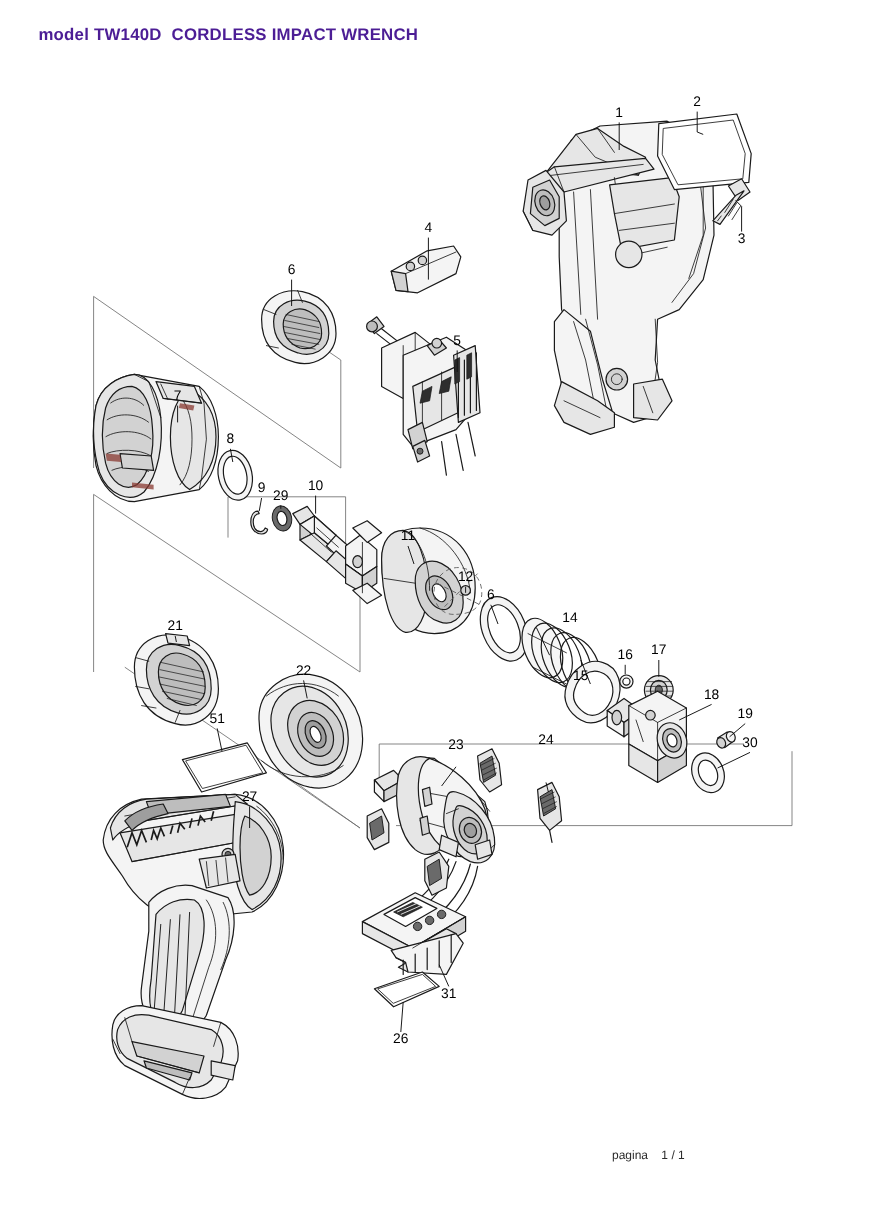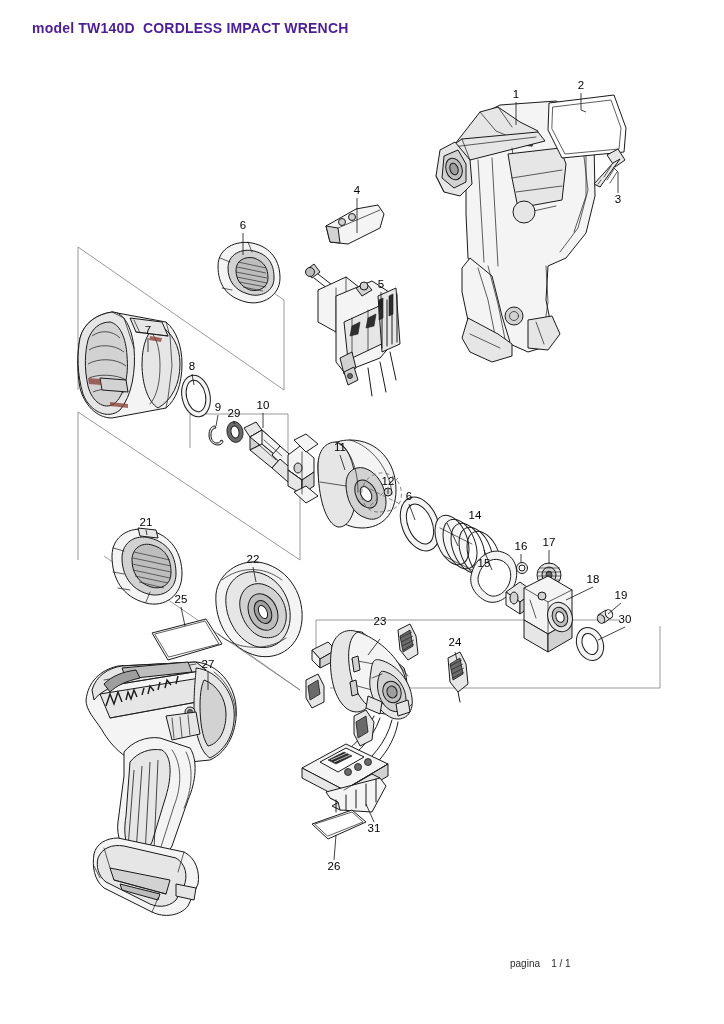--- a/index.html
+++ b/index.html
@@ -674,22 +674,22 @@
     <div class="callout" style="left:447px; top:516px;margin-left:28px;">14</div>
     <div class="callout" style="left:484px; top:564px;">15</div>
     <div class="callout" style="left:521px; top:547px;">16</div>
     <div class="callout" style="left:549px; top:543px;">17</div>
     <div class="callout" style="left:593px; top:580px;">18</div>
     <div class="callout" style="left:621px; top:596px;">19</div>
     <div class="callout" style="left:625px; top:620px;">30</div>
     <div class="callout" style="left:146px; top:523px;">21</div>
     <div class="callout" style="left:253px; top:560px;">22</div>
     <div class="callout" style="left:380px; top:622px;">23</div>
-    <div class="callout" style="left:455px; top:643px;">24</div>
+    <div class="callout" style="left:455px; top:618px;">24</div>
     <div class="callout" style="left:374px; top:829px;">31</div>
     <div class="callout" style="left:334px; top:867px;">26</div>
     <div class="callout" style="left:208px; top:665px;">27</div>
-    <div class="callout" style="left:181px; top:600px;">25</div>
+    <div class="callout" style="left:181px; top:600px;">51</div>
   </div>
 
   <div id="footer">pagina    1 / 1</div>
 
 </div>
 
 </body></html>

